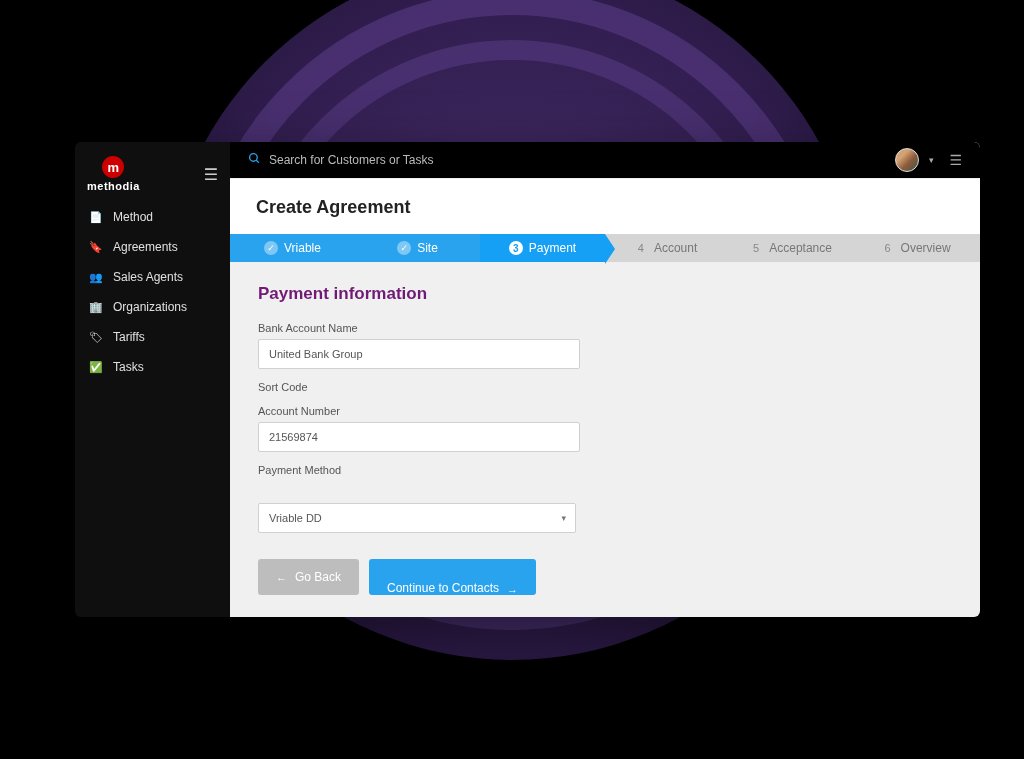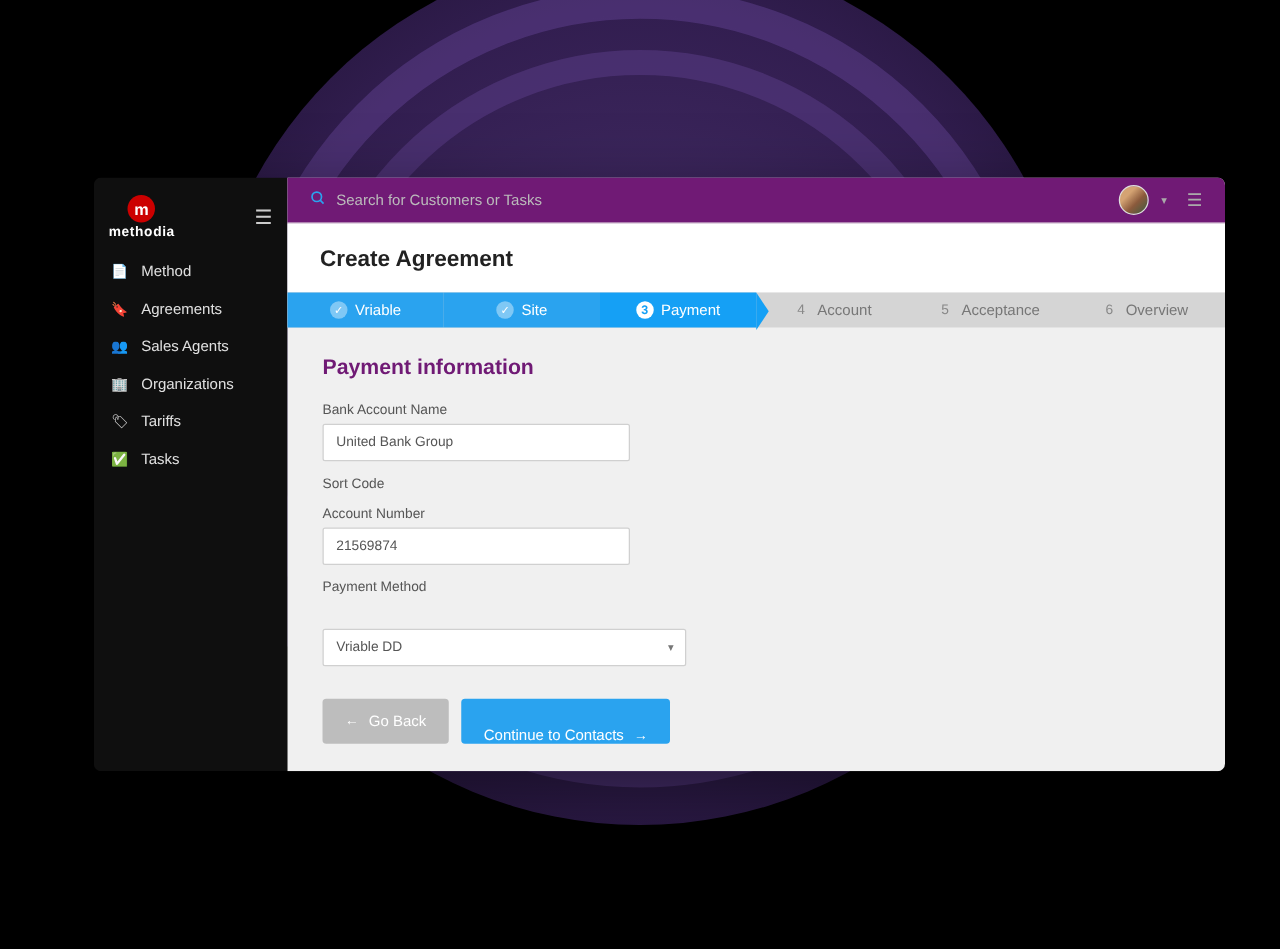--- a/index.html
+++ b/index.html
@@ -100,21 +100,21 @@
   align-items: center;
   justify-content: center;
 }
 .main {
   flex: 1;
   background: #f0f0f0;
   display: flex;
   flex-direction: column;
 }
 .topbar {
-  background: #701a75;
+  background: #000000;
   height: 40px;
   display: flex;
   align-items: center;
   padding: 0 18px;
   border-bottom: 1px solid #eee;
 }
 .search-wrap { display: flex; align-items: center; flex: 1; }
 .search-icon { color: #2aa3ef; font-size: 13px; margin-right: 8px; }
 .search-input {
   border: none;
@@ -187,31 +187,31 @@
 }
 .step-num { color: #888; font-size: 11px; margin-right: 4px; }
 .content {
   padding: 22px 28px;
   flex: 1;
 }
 .section-title { font-size: 17px; font-weight: 600; color: #701a75; margin-bottom: 18px; }
 .field { margin-bottom: 12px; }
 .field-label { font-size: 11px; color: #555; margin-bottom: 5px; display: block; }
 .field-input, .field-select {
-  width: 246px;
+  width: 322px;
   height: 30px;
   border: 1px solid #d0d0d0;
   background: #fff;
   font-size: 11px;
   padding: 0 10px;
   color: #555;
   outline: none;
   border-radius: 2px;
 }
-.field-select-wrap { position: relative; width: 291px; margin-top: 27px; }
+.field-select-wrap { position: relative; width: 318px; margin-top: 27px; }
 .field-select { appearance: none; width: 100%; padding-right: 26px; }
 .select-caret {
   position: absolute; right: 10px; top: 50%; transform: translateY(-50%);
   font-size: 9px; color: #777; pointer-events: none;
 }
 .actions { display: flex; gap: 10px; margin-top: 26px; }
 .btn {
   height: 36px;
   padding: 0 18px;
   border: none;

